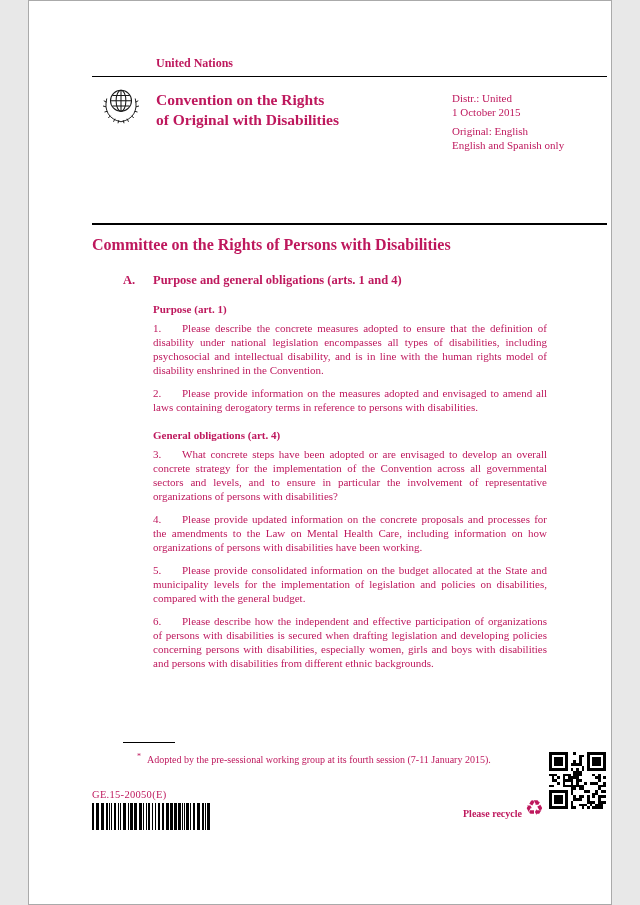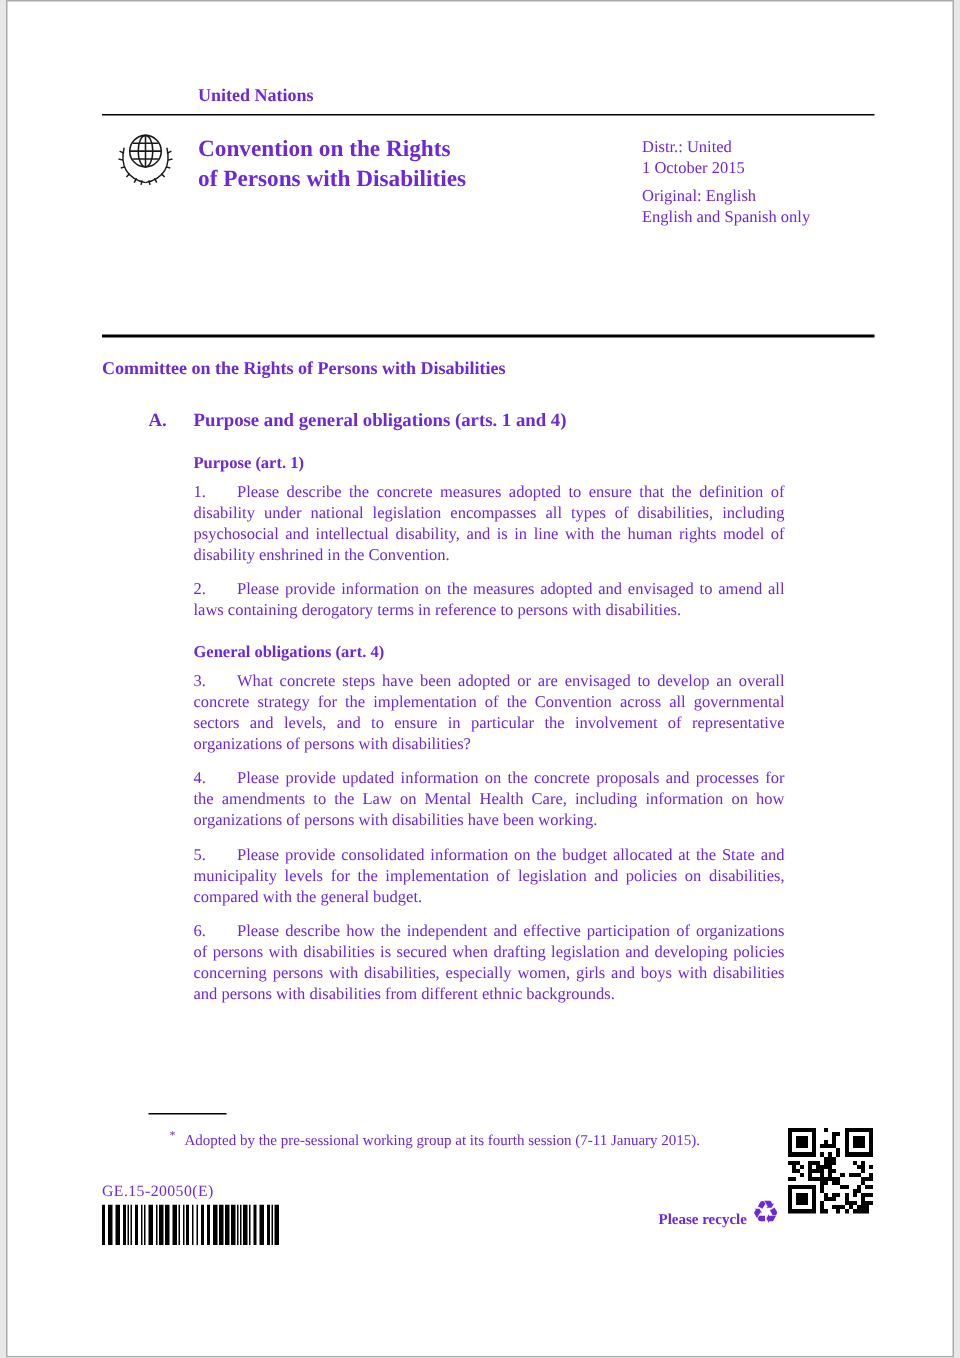--- a/index.html
+++ b/index.html
@@ -1,35 +1,35 @@
 <!DOCTYPE html>
 <html><head>
 <meta charset="utf-8">
 <style>
   html,body{margin:0;padding:0;background:#e8e8e8;}
   .page{
-    width:632px;height:905px;background:#fff;position:relative;margin:0 auto;
-    font-family:"Liberation Serif","DejaVu Serif",serif;color:#6d28d9;
+    width:584px;height:905px;background:#fff;position:relative;margin:0 auto;
+    font-family:"Liberation Serif","DejaVu Serif",serif;color:#be185d;
     border:1px solid #aaa;box-sizing:border-box;overflow:hidden;
   }
   
   .org{position:absolute;left:127px;top:55px;font-weight:bold;font-size:12px;}
   .symbol{position:absolute;right:62px;top:44px;text-align:right;font-weight:bold;}
   .sym-big{font-size:21px;}
   .sym-small{font-size:11px;}
   .rule-thin{position:absolute;left:63px;top:75px;width:515px;height:1px;background:#000;}
   .emblem{position:absolute;left:68px;top:81px;}
   .doc-head-title{position:absolute;left:127px;top:89px;font-weight:bold;font-size:15.5px;line-height:20px;}
   .info-block{position:absolute;left:423px;top:91px;font-size:11px;line-height:13.5px;}
   .info-gap{margin-top:6px;}
   .rule-thick{position:absolute;left:63px;top:222px;width:515px;height:2px;background:#000;}
 
   
   .content{position:absolute;left:63px;top:237px;width:515px;}
-  .committee{font-weight:bold;font-size:12px;line-height:14px;}
+  .committee{font-weight:bold;font-size:16px;line-height:14px;}
   .doc-title{margin:18px 0 0 61px;font-weight:bold;font-size:14.5px;line-height:18px;width:430px;}
   .doc-title sup{font-size:9px;}
   .section-head{margin:20px 0 0 31px;display:flex;font-weight:bold;font-size:12.5px;line-height:16px;}
   .section-label{width:30px;flex:none;}
   .subhead{margin:14px 0 5px 61px;font-weight:bold;font-size:11px;line-height:14px;}
   p.para{margin:0 0 9px 61px;width:394px;font-size:11px;line-height:14px;text-align:justify;}
   .pnum{display:inline-block;width:29px;}
 
   
   .footnote{position:absolute;left:94px;top:741px;width:424px;font-size:10px;line-height:13px;}
@@ -65,21 +65,21 @@
         <path d="M13,22 C9,38 16,50 32,53"></path>
         <path d="M51,22 C55,38 48,50 32,53"></path>
         <path d="M13,27 l-4,-2 M12,33 l-4,-1 M14,39 l-4,1 M18,45 l-3,3 M24,49 l-2,4 M29,51 l-1,4"></path>
         <path d="M51,27 l4,-2 M52,33 l4,-1 M50,39 l4,1 M46,45 l3,3 M40,49 l2,4 M35,51 l1,4"></path>
       </g>
     </svg>
   </div>
 
   <div class="doc-head-title">
     <div>Convention on the Rights</div>
-    <div>of Persons with Disabilities</div>
+    <div>of Original with Disabilities</div>
   </div>
   <div class="info-block">
     <div>Distr.: United</div>
     <div>1 October 2015</div>
     <div class="info-gap">Original: English</div>
     <div>English and Spanish only</div>
   </div>
   <div class="rule-thick"></div>
 
   <div class="content">

